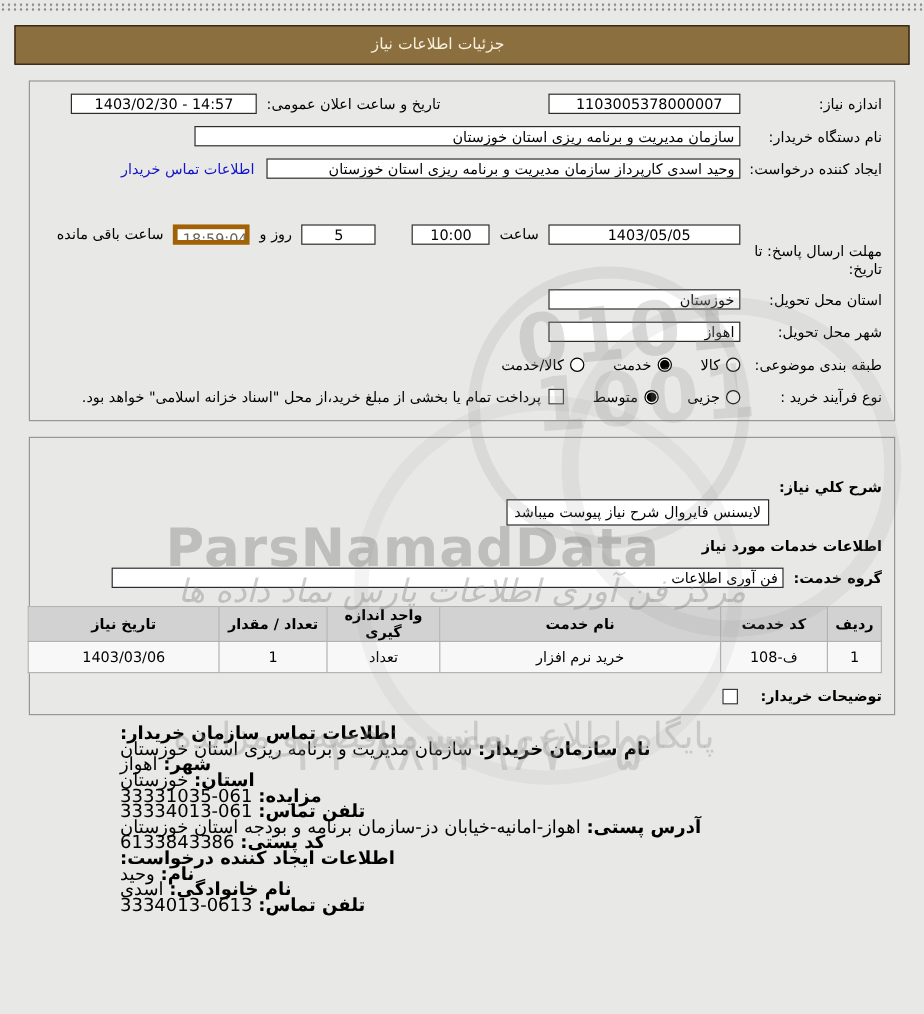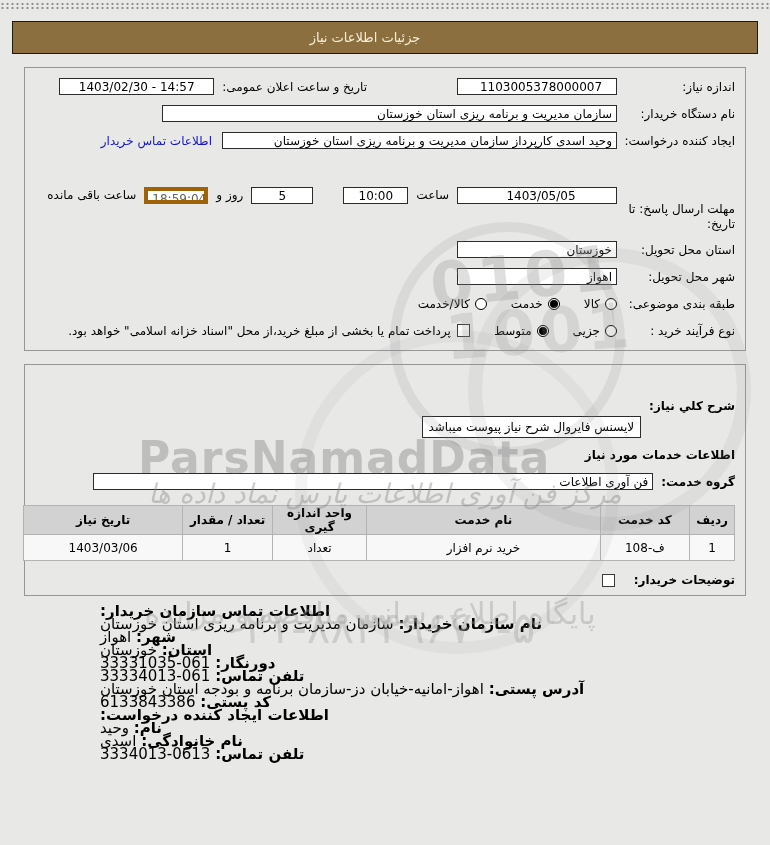--- a/index.html
+++ b/index.html
@@ -215,21 +215,21 @@
     <span class="chk"></span>
   </div>
 </div>
 
 <div class="footer">
   <div class="footer-inner">
     <div class="fline b">اطلاعات تماس سازمان خریدار:</div>
     <div class="fline"><span class="b">نام سازمان خریدار:</span> <span>سازمان مدیریت و برنامه ریزی استان خوزستان</span></div>
     <div class="fline"><span class="b">شهر:</span> <span>اهواز</span></div>
     <div class="fline"><span class="b">استان:</span> <span>خوزستان</span></div>
-    <div class="fline"><span class="b">دورنگار:</span> <span class="ltr">33331035-061</span></div>
+    <div class="fline"><span class="b">مزایده:</span> <span class="ltr">33331035-061</span></div>
     <div class="fline"><span class="b">تلفن تماس:</span> <span class="ltr">33334013-061</span></div>
     <div class="fline"><span class="b">آدرس پستی:</span> <span>اهواز-امانیه-خیابان دز-سازمان برنامه و بودجه استان خوزستان</span></div>
     <div class="fline"><span class="b">کد پستی:</span> <span class="ltr">6133843386</span></div>
     <div class="fline b">اطلاعات ایجاد کننده درخواست:</div>
     <div class="fline"><span class="b">نام:</span> <span>وحید</span></div>
     <div class="fline"><span class="b">نام خانوادگی:</span> <span>اسدی</span></div>
     <div class="fline"><span class="b">تلفن تماس:</span> <span class="ltr">3334013-0613</span></div>
   </div>
 </div>
 

